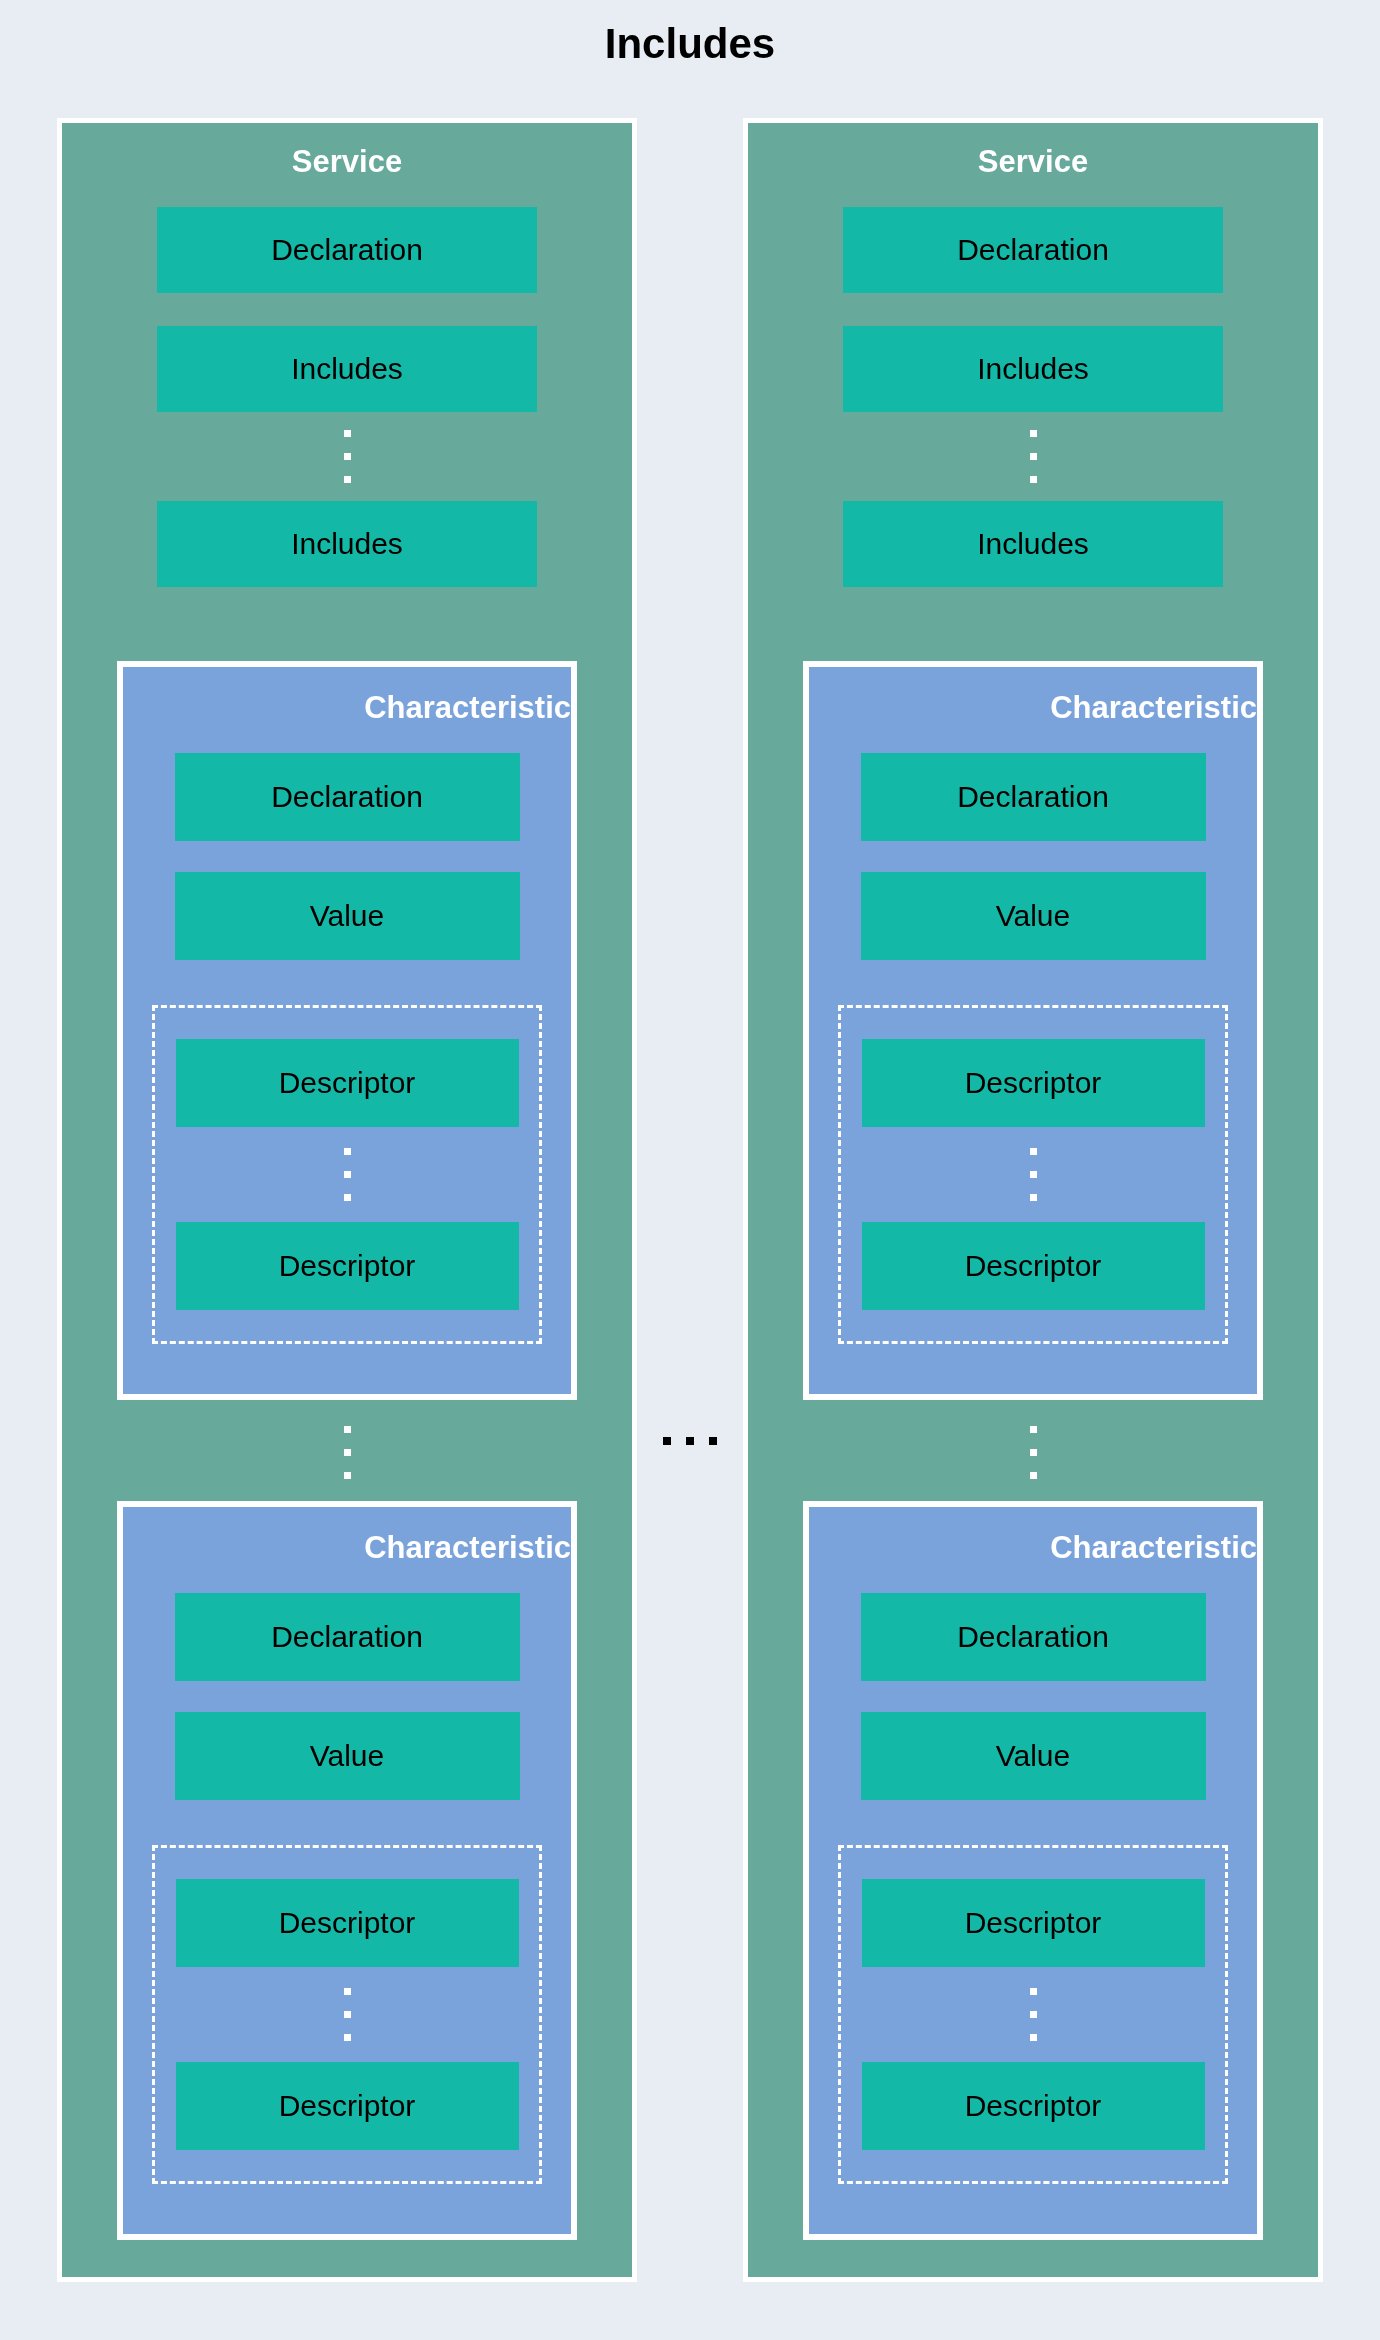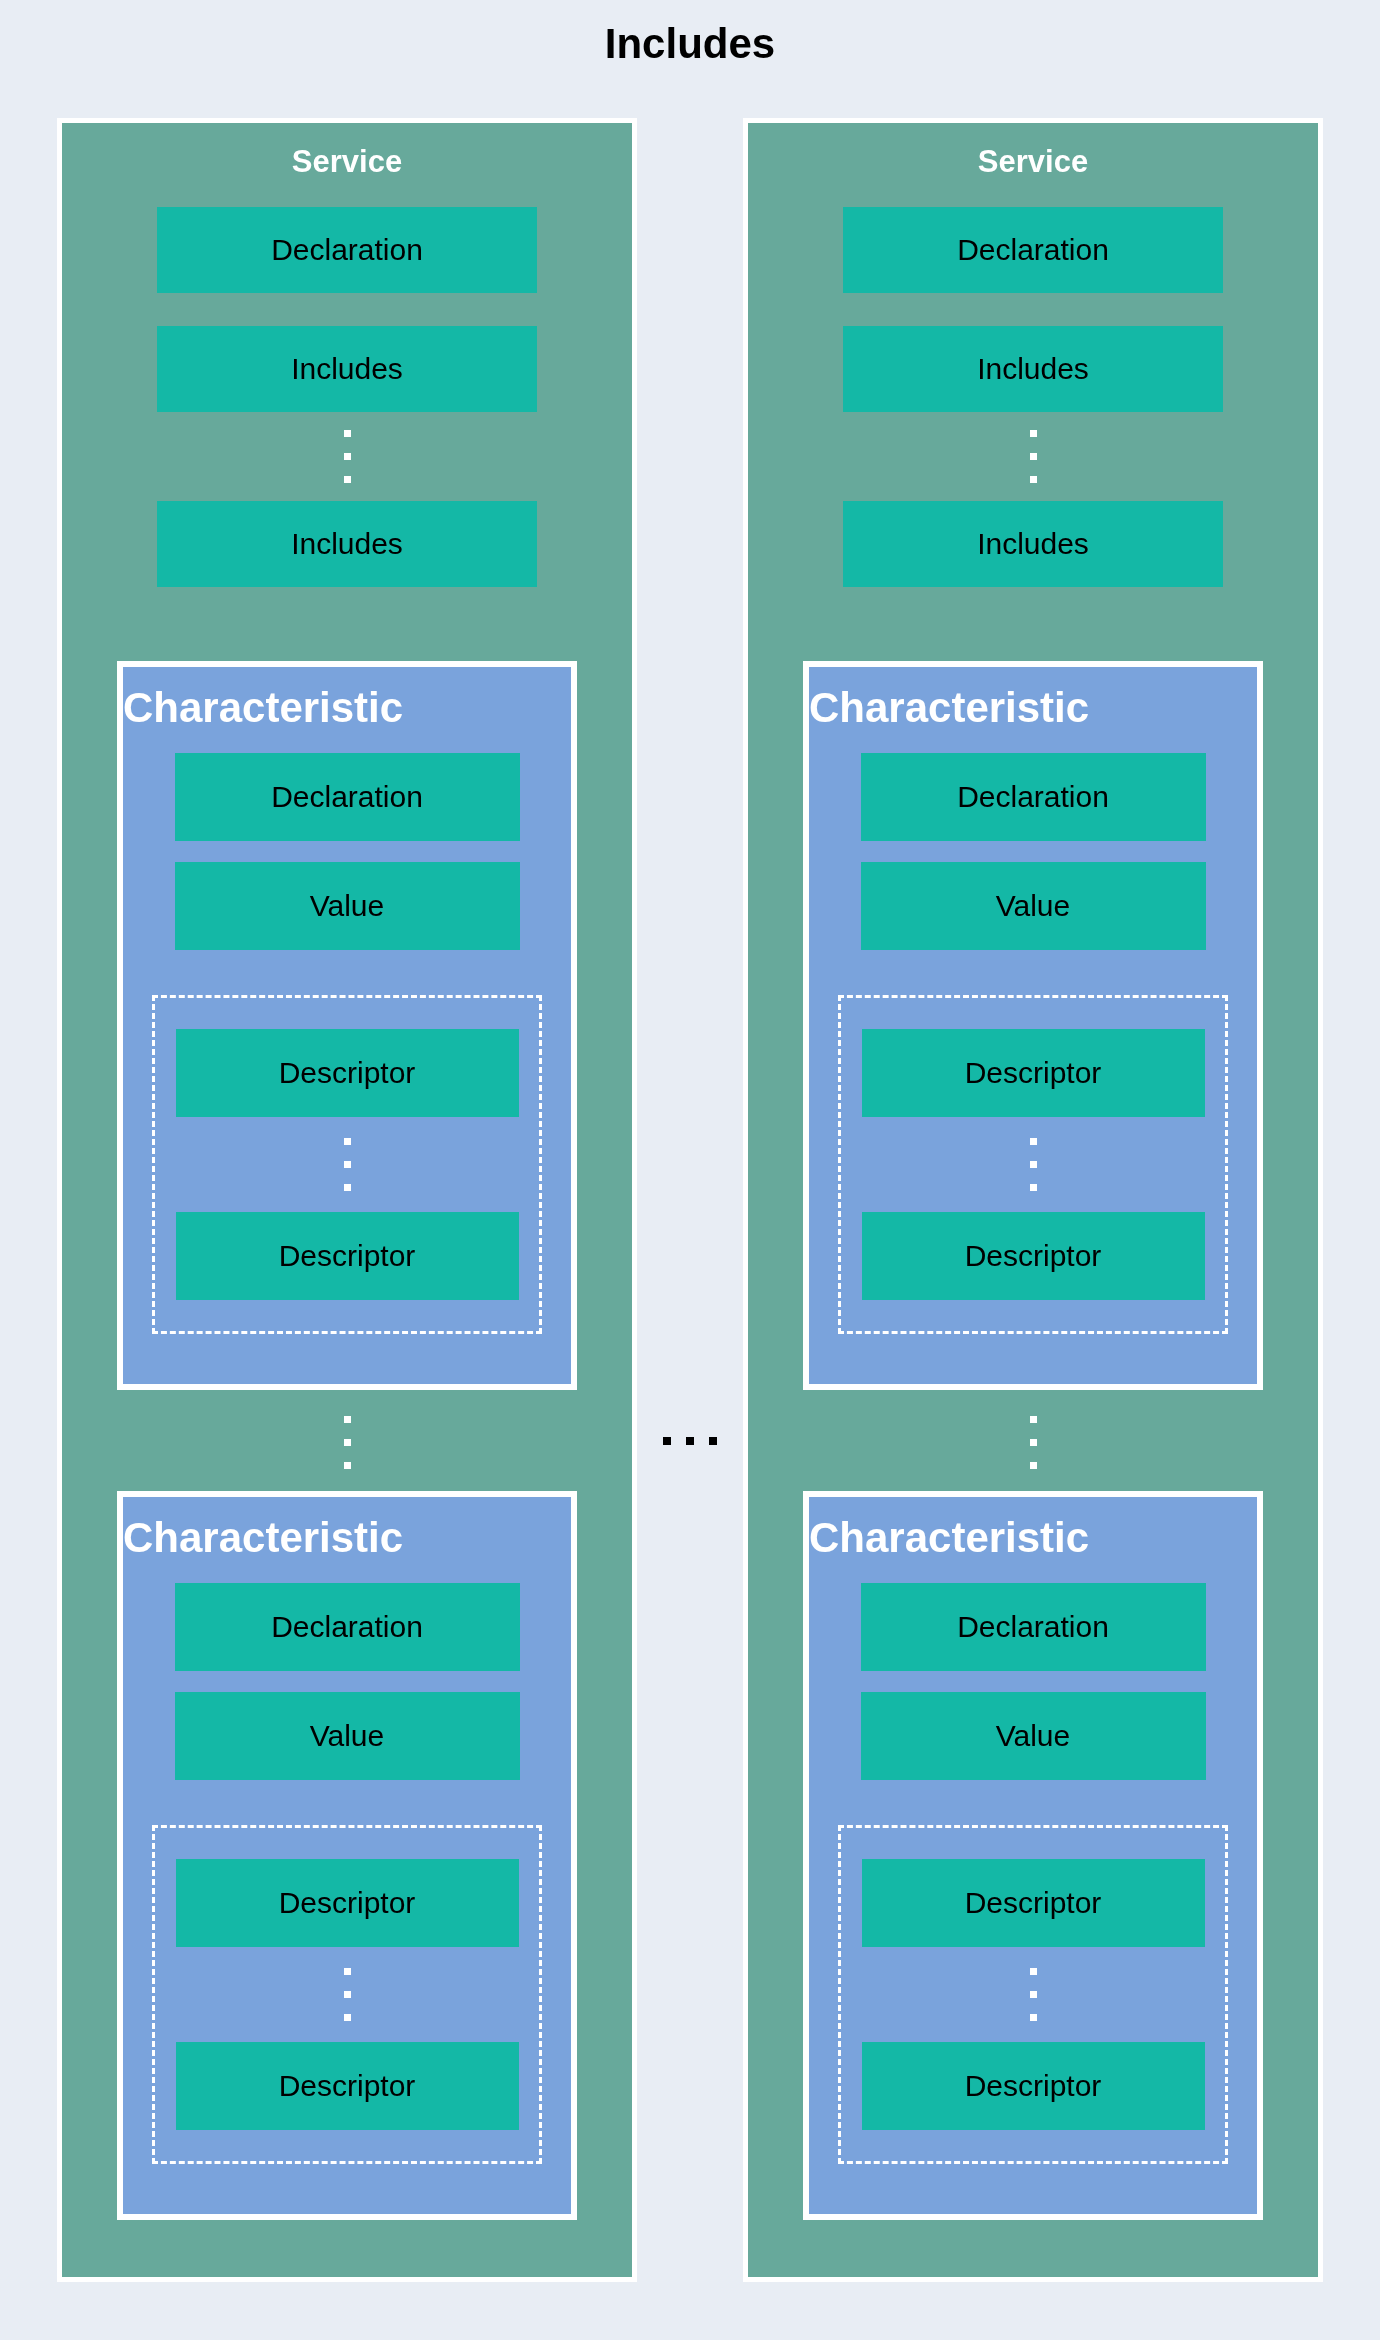--- a/index.html
+++ b/index.html
@@ -75,29 +75,29 @@
   .char-block {
     width: 460px;
     box-sizing: border-box;
     margin: 74px auto 0;
     background: #7aa3dc;
     border: 6px solid #ffffff;
     padding-bottom: 50px;
   }
   .char-title {
     margin-top: 22px;
-    text-align: left;
-    font-size: 42px;
+    text-align: right;
+    font-size: 31px;
     font-weight: bold;
     color: #ffffff;
     line-height: 38px;
   }
   .char-box { width: 345px; height: 88px; }
   .char-decl { margin-top: 26px; }
-  .char-value { margin-top: 21px; }
+  .char-value { margin-top: 31px; }
   .desc-group {
     width: 390px;
     box-sizing: border-box;
     border: 3px dashed #ffffff;
     margin: 45px auto 0;
     padding: 31px 0;
     text-align: center;
   }
   .desc-box { width: 343px; height: 88px; }
   .hdots {

